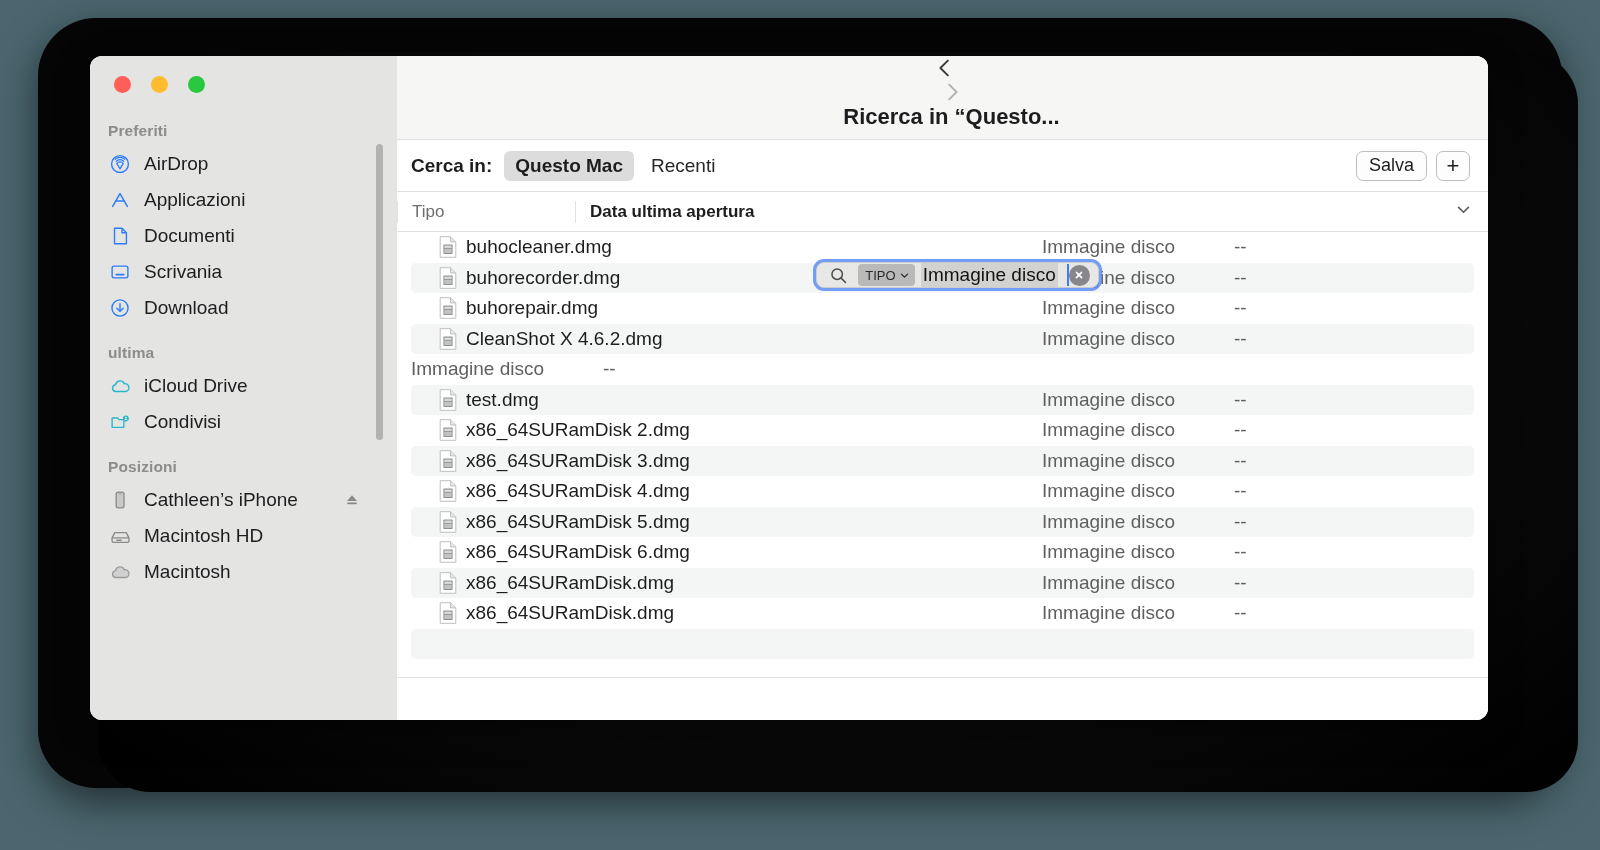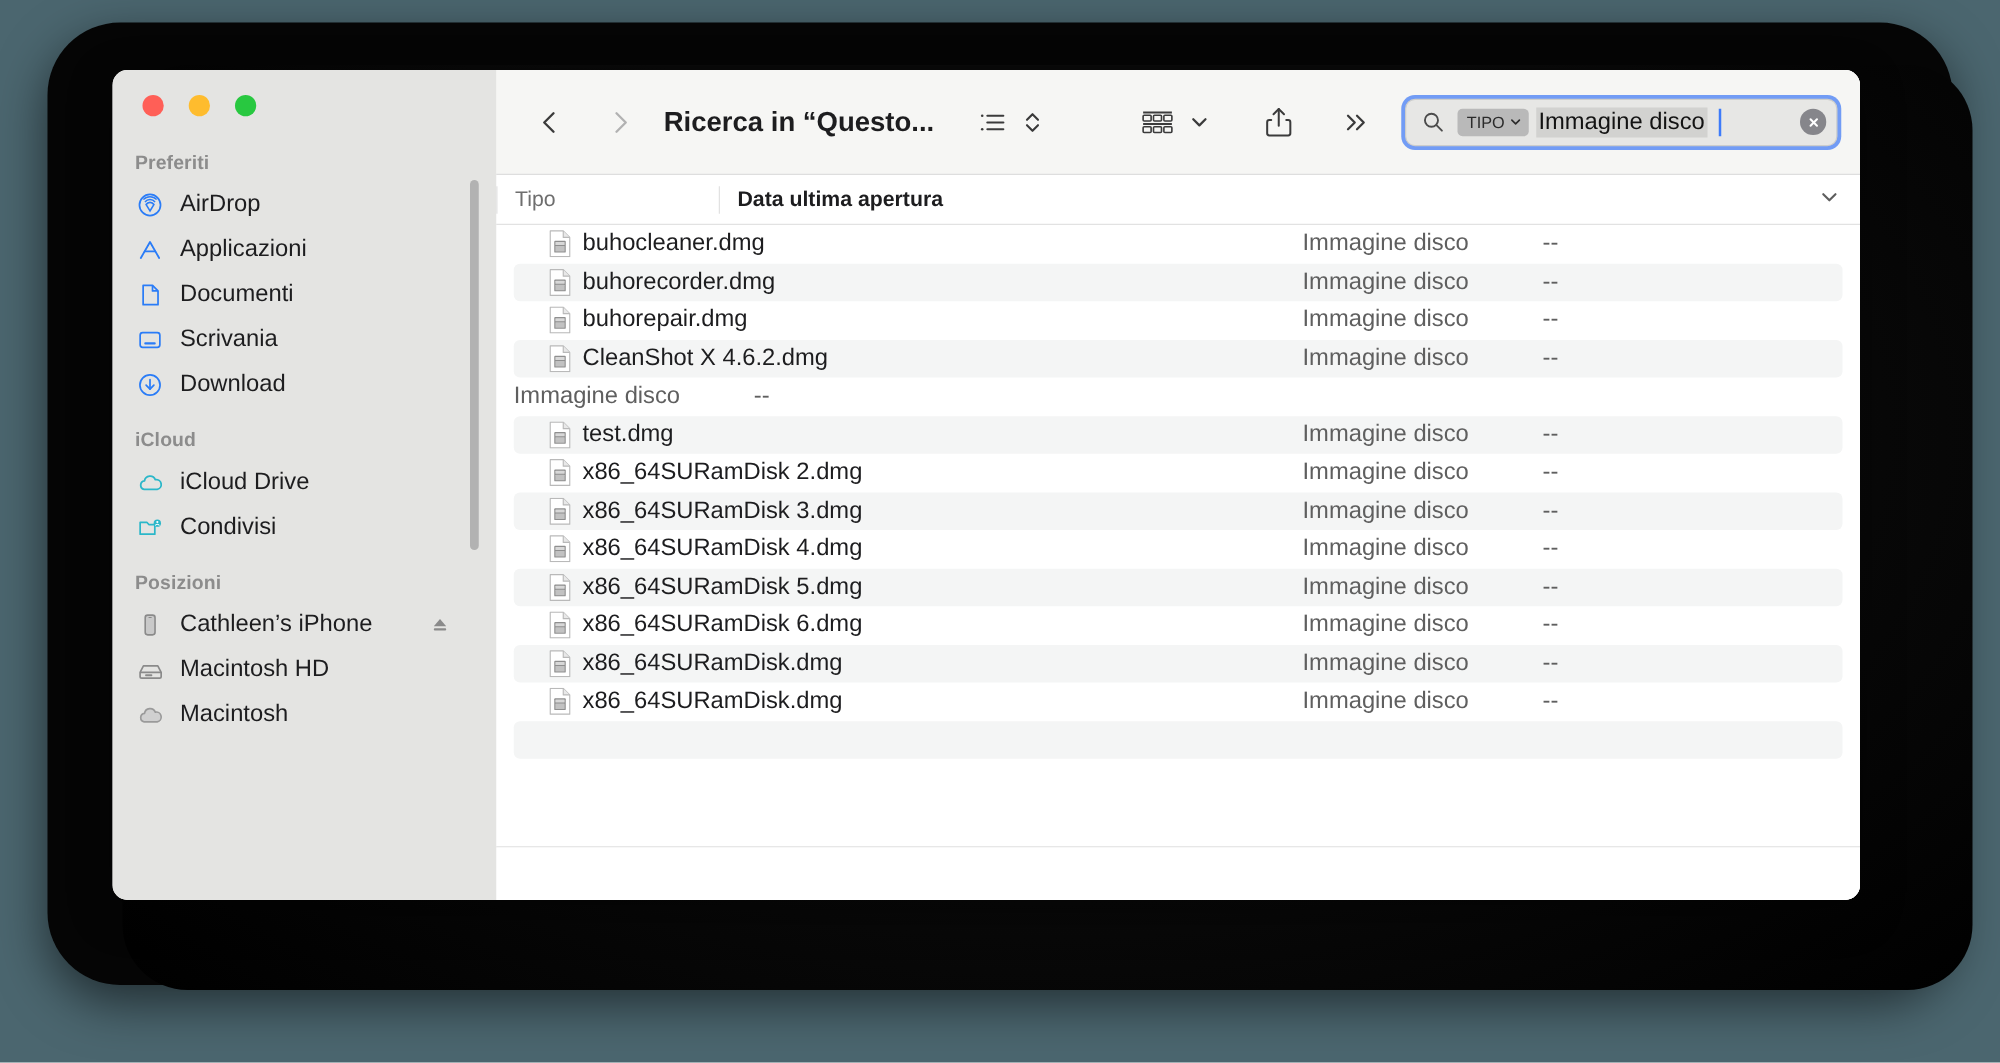--- a/index.html
+++ b/index.html
@@ -134,20 +134,21 @@
   
   #toolbar {
     height: 84px;
     background: #f6f6f4;
     display: flex;
     align-items: center;
     padding: 0 18px 0 22px;
     gap: 0;
     border-bottom: 1px solid #dedede;
     box-sizing: border-box;
+    flex-direction: column;
   }
   .nav-arrow {
     width: 42px;
     height: 42px;
     display: flex;
     align-items: center;
     justify-content: center;
   }
   #window-title {
     font-size: 22px;
@@ -385,21 +386,21 @@
         <span class="sb-icon">
           <svg width="22" height="22" viewBox="0 0 24 24" fill="none" stroke="#2a7cf7" stroke-width="1.5" stroke-linecap="round" stroke-linejoin="round">
             <circle cx="12" cy="12" r="8.8"></circle>
             <path d="M12 7.4 V15.4"></path>
             <path d="M8.6 12.2 L12 15.6 L15.4 12.2"></path>
           </svg>
         </span>
         <span class="sb-label">Download</span>
       </div>
 
-      <div class="sb-section-title" style="padding-top:18px;">iCloud</div>
+      <div class="sb-section-title" style="padding-top:18px;">ultima</div>
 
       <div class="sb-item">
         <span class="sb-icon">
           <svg width="23" height="23" viewBox="0 0 24 24" fill="none" stroke="#2bb7c9" stroke-width="1.5" stroke-linejoin="round">
             <path d="M6.6 17.2 a3.6 3.6 0 0 1 0.3 -7.1 a4.7 4.7 0 0 1 9 -1 a3.2 3.2 0 0 1 1.6 8.1 Z"></path>
           </svg>
         </span>
         <span class="sb-label">iCloud Drive</span>
       </div>
 
@@ -545,20 +546,29 @@
           </span>
           <span id="search-clear">
             <svg width="12" height="12" viewBox="0 0 14 14" fill="none" stroke="#ffffff" stroke-width="1.9" stroke-linecap="round">
               <path d="M4 4 L10 10"></path>
               <path d="M10 4 L4 10"></path>
             </svg>
           </span>
         </div>
       </div>
 
+      <div id="scope-bar">
+        <span id="scope-label">Cerca in:</span>
+        <span class="scope-chip active">Questo Mac</span>
+        <span class="scope-chip inactive">Recenti</span>
+        <span id="scope-right">
+          <span class="pill-btn">Salva</span>
+          <span class="pill-btn square">+</span>
+        </span>
+      </div>
 
       <div id="column-headers">
         <span class="col-tipo">Tipo</span>
         <span class="col-date">
           <span>Data ultima apertura</span>
           <span id="sort-chevron">
             <svg width="17" height="17" viewBox="0 0 16 16" fill="none" stroke="#5e5e5e" stroke-width="1.6" stroke-linecap="round" stroke-linejoin="round">
               <path d="M3.4 6 L8 10.6 L12.6 6"></path>
             </svg>
           </span>

